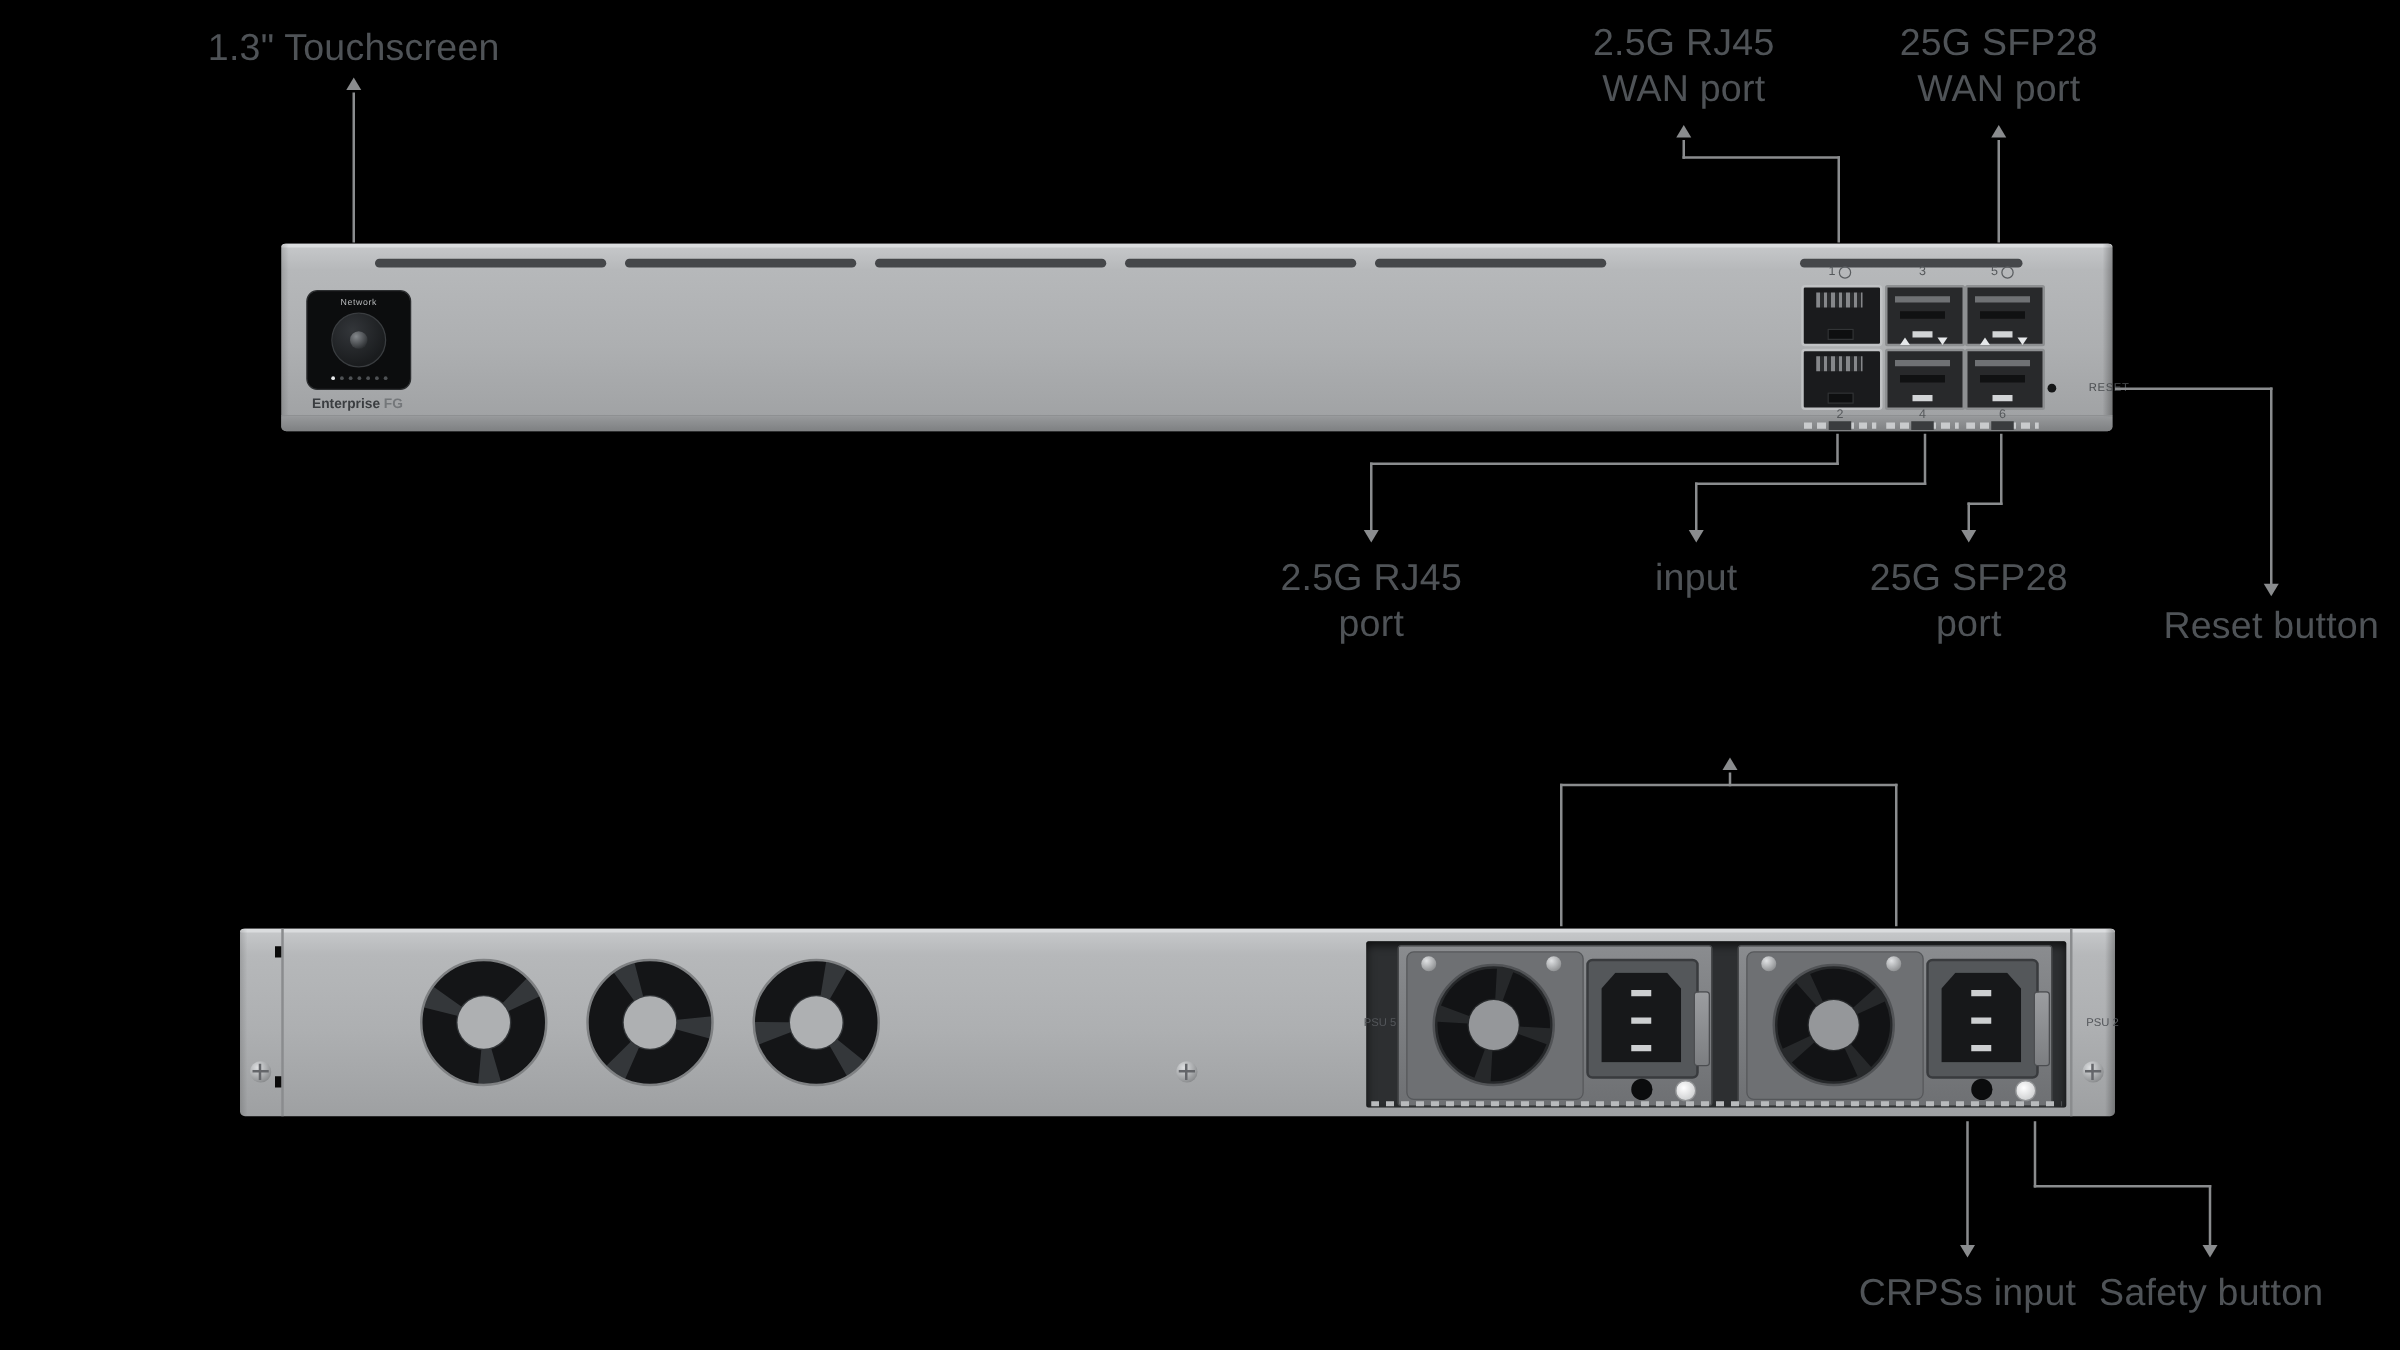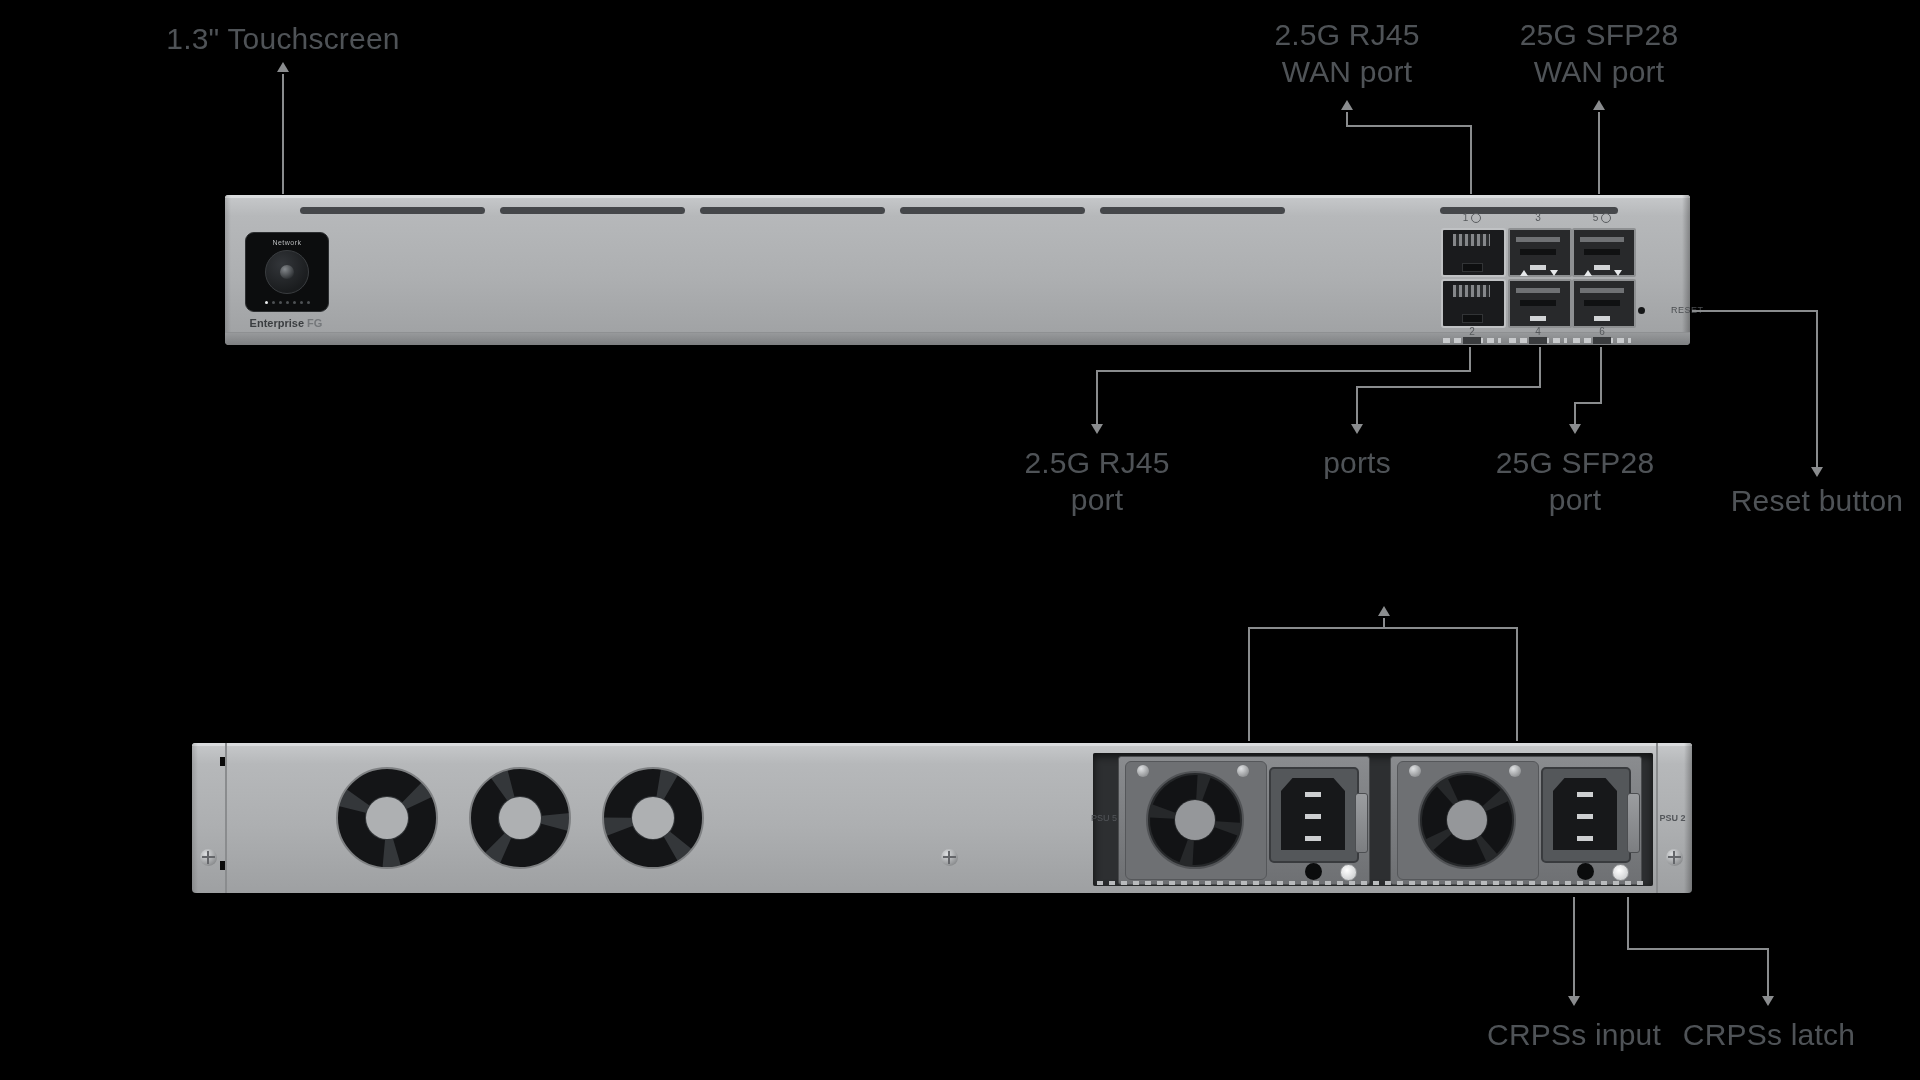--- a/index.html
+++ b/index.html
@@ -233,21 +233,21 @@
     </svg>
     <svg class="abs" style="left:409px;top:23px;" width="104" height="104" viewBox="0 0 104 104">
       <circle cx="52" cy="52" r="50" fill="#34373a"></circle>
       <circle cx="52" cy="52" r="36" fill="none" stroke="#141517" stroke-width="28" stroke-dasharray="62 13.4" transform="rotate(-60 52 52)"></circle>
       <circle cx="52" cy="52" r="21" fill="#aeb0b2"></circle>
       <circle cx="52" cy="52" r="50" fill="none" stroke="#7f8183" stroke-width="2"></circle>
     </svg>
 
     <div class="bay"></div>
     <div class="psulbl" style="left:880px;width:45px;text-align:right;">PSU 5</div>
-    <div class="psulbl" style="left:1458px;width:45px;text-align:center;font-weight:bold;">PSU 2</div>
+    <div class="psulbl" style="left:1458px;width:45px;text-align:right;">PSU 2</div>
 
     <div class="psu" style="left:926px;">
       <div class="pgrille"></div>
       <svg class="abs" style="left:26px;top:13px;" width="100" height="100" viewBox="0 0 100 100">
         <circle cx="50" cy="50" r="48" fill="#26282a"></circle>
         <circle cx="50" cy="50" r="33" fill="none" stroke="#121315" stroke-width="24" stroke-dasharray="42 9.8" transform="rotate(20 50 50)"></circle>
         <circle cx="50" cy="50" r="20" fill="#95979a"></circle>
         <circle cx="50" cy="50" r="48" fill="none" stroke="#515356" stroke-width="2"></circle>
       </svg>
       <div class="pscrew" style="left:18px;top:8px;"></div>
@@ -318,21 +318,21 @@
   <div class="co-label" style="left:947px;top:444px;width:300px;">
     <div>2.5G RJ45</div>
     <div>port</div>
   </div>
 
   <div class="co-line" style="left:1539px;top:347px;width:2px;height:41px;"></div>
   <div class="co-line" style="left:1356px;top:386px;width:185px;height:2px;"></div>
   <div class="co-line" style="left:1356px;top:386px;width:2px;height:39px;"></div>
   <div class="arr-down" style="left:1351px;top:424px;"></div>
   <div class="co-label" style="left:1207px;top:444px;width:300px;">
-    <div>ports</div>
+    <div>input</div>
   </div>
 
   <div class="co-line" style="left:1600px;top:347px;width:2px;height:57px;"></div>
   <div class="co-line" style="left:1574px;top:402px;width:28px;height:2px;"></div>
   <div class="co-line" style="left:1574px;top:402px;width:2px;height:23px;"></div>
   <div class="arr-down" style="left:1569px;top:424px;"></div>
   <div class="co-label" style="left:1425px;top:444px;width:300px;">
     <div>25G SFP28</div>
     <div>port</div>
   </div>
@@ -354,16 +354,16 @@
   <div class="arr-down" style="left:1568px;top:996px;"></div>
   <div class="co-label" style="left:1424px;top:1016px;width:300px;">
     <div>CRPSs input</div>
   </div>
 
   <div class="co-line" style="left:1627px;top:897px;width:2px;height:53px;"></div>
   <div class="co-line" style="left:1627px;top:948px;width:142px;height:2px;"></div>
   <div class="co-line" style="left:1767px;top:948px;width:2px;height:50px;"></div>
   <div class="arr-down" style="left:1762px;top:996px;"></div>
   <div class="co-label" style="left:1619px;top:1016px;width:300px;">
-    <div>CRPSs latch</div>
+    <div>Safety button</div>
   </div>
 
 </div>
 
 </body></html>

